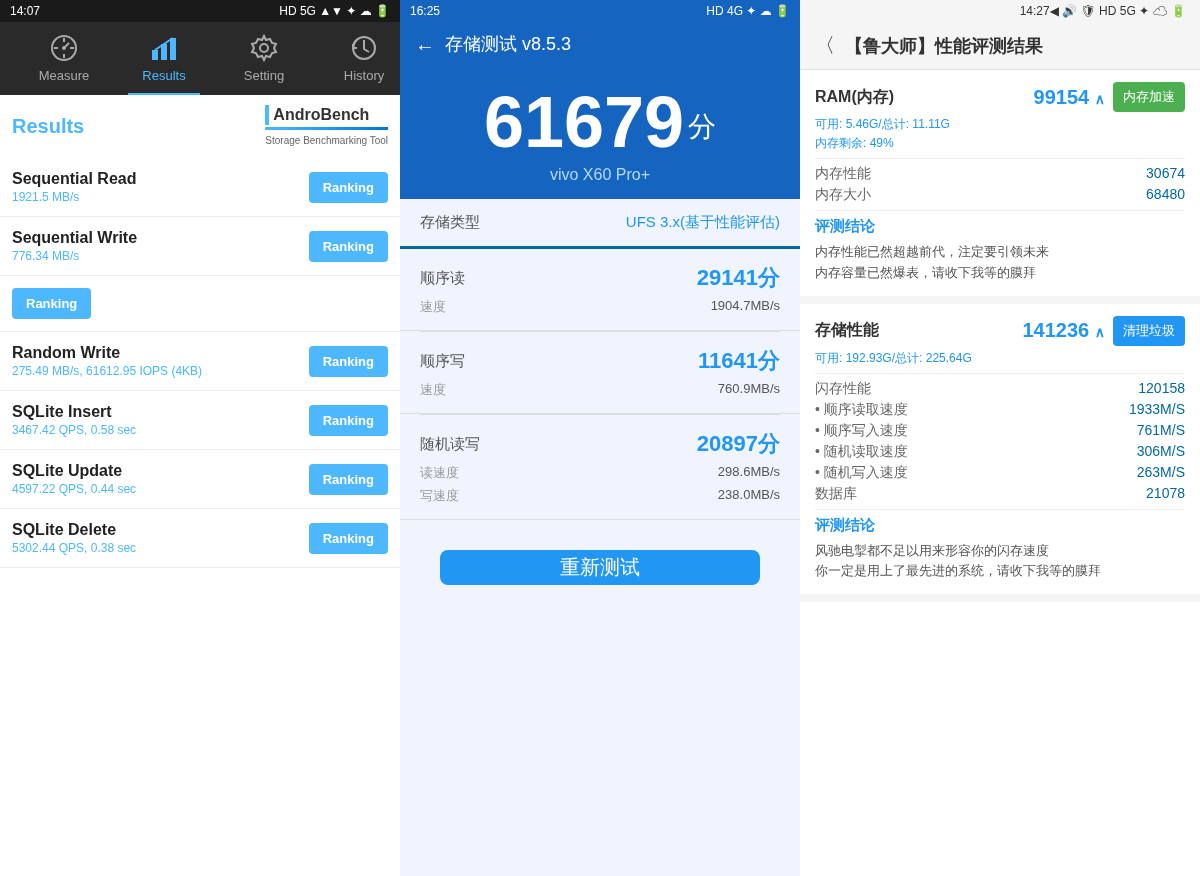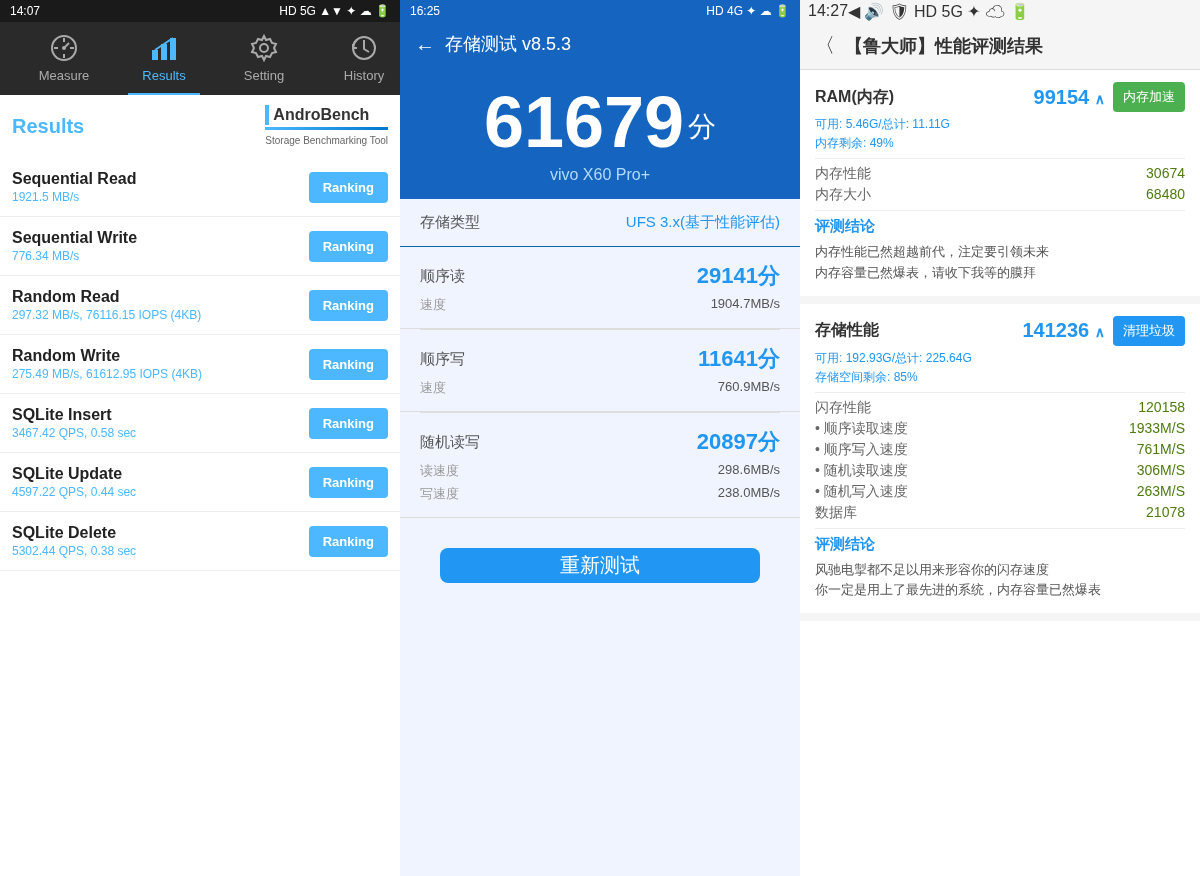--- a/index.html
+++ b/index.html
@@ -30,50 +30,50 @@
     .panel2 { width: 400px; height: 876px; background: #1565c0; display: flex; flex-direction: column; }
     .status-bar2 { background: #1565c0; color: #fff; font-size: 12px; padding: 4px 10px; display: flex; justify-content: space-between; align-items: center; height: 22px; }
     .p2-header { display: flex; align-items: center; padding: 10px 15px; background: #1565c0; }
     .p2-back { color: #fff; font-size: 20px; margin-right: 10px; cursor: pointer; }
     .p2-title { color: #fff; font-size: 18px; }
     .p2-score-section { background: #1565c0; display: flex; flex-direction: column; align-items: center; padding: 20px 10px 15px; }
     .p2-score { font-size: 72px; font-weight: bold; color: #fff; line-height: 1; }
     .p2-score-unit { font-size: 28px; font-weight: normal; }
     .p2-device { color: #b3d9ff; font-size: 16px; margin-top: 8px; }
     .p2-content { flex: 1; background: #f0f4ff; padding: 0; overflow-y: auto; }
-    .p2-storage-type { display: flex; justify-content: space-between; padding: 14px 20px; border-bottom: 1px solid #0369a1; background: #f0f4ff; }
+    .p2-storage-type { display: flex; justify-content: space-between; padding: 14px 20px; border-bottom: 3px solid #0369a1; background: #f0f4ff; }
     .p2-label { color: #555; font-size: 15px; }
     .p2-value-blue { color: #2196f3; font-size: 15px; }
     .p2-section { padding: 14px 20px; border-bottom: 1px solid #ddd; background: #f0f4ff; }
     .p2-section-header { display: flex; justify-content: space-between; align-items: center; }
     .p2-section-title { color: #555; font-size: 15px; }
     .p2-section-score { color: #2196f3; font-size: 22px; font-weight: bold; }
     .p2-section-detail { display: flex; justify-content: space-between; margin-top: 5px; }
     .p2-detail-label { color: #999; font-size: 13px; }
     .p2-detail-value { color: #555; font-size: 13px; }
     .p2-divider { height: 1px; background: #ddd; margin: 0 20px; }
     .p2-retest-btn { margin: 20px 30px; background: #2196f3; color: #fff; border: none; border-radius: 8px; padding: 4px; font-size: 20px; width: calc(100% - 60px); cursor: pointer; }
 
     
     .panel3 { width: 400px; height: 876px; background: #f5f5f5; display: flex; flex-direction: column; overflow: hidden; }
-    .status-bar3 { background: #f5f5f5; color: #333; font-size: 16px; padding: 4px 8px; display: flex; justify-content: flex-start; align-items: center; height: 22px; }
+    .status-bar3 { background: #f5f5f5; color: #333; font-size: 12px; padding: 4px 14px; display: flex; justify-content: flex-end; align-items: center; height: 22px; }
     .p3-header { display: flex; align-items: center; padding: 10px 15px; background: #f5f5f5; border-bottom: 1px solid #ddd; }
     .p3-back { color: #333; font-size: 20px; margin-right: 10px; cursor: pointer; }
     .p3-title { color: #333; font-size: 18px; font-weight: bold; }
     .p3-content { flex: 1; background: #fff; overflow-y: auto; }
     .p3-section { padding: 12px 15px; border-bottom: 8px solid #f5f5f5; }
     .p3-row { display: flex; justify-content: space-between; align-items: center; margin-bottom: 4px; }
     .p3-section-title { color: #333; font-size: 16px; font-weight: bold; }
     .p3-score-up { color: #2196f3; font-size: 20px; font-weight: bold; }
     .p3-info { color: #2196f3; font-size: 12px; margin-bottom: 2px; }
     .p3-green-btn { background: #4caf50; color: #fff; border: none; border-radius: 4px; padding: 6px 10px; font-size: 13px; cursor: pointer; }
     .p3-blue-btn { background: #2196f3; color: #fff; border: none; border-radius: 4px; padding: 6px 10px; font-size: 13px; cursor: pointer; }
     .p3-sub-row { display: flex; justify-content: space-between; margin-bottom: 3px; }
     .p3-sub-label { color: #666; font-size: 14px; }
-    .p3-sub-value { color: #4d7c0f; font-size: 14px; }
+    .p3-sub-value { color: #0369a1; font-size: 14px; }
     .p3-comment-title { color: #2196f3; font-size: 15px; font-weight: bold; margin-bottom: 6px; }
     .p3-comment { color: #555; font-size: 13px; line-height: 1.6; }
     .p3-divider-light { height: 1px; background: #eee; margin: 6px 0; }
   </style>
 </head>
 <body>
 
 <div class="panel1">
   <div class="status-bar1">
     <span>14:07</span>
@@ -143,24 +143,20 @@
     <button class="ranking-btn">Ranking</button>
   </div>
       <div class="result-item">
     <div class="result-info">
       <span class="result-name">Sequential Write</span>
       <span class="result-value">776.34 MB/s</span>
     </div>
     <button class="ranking-btn">Ranking</button>
   </div>
       <div class="result-item">
-    <div class="result-info">
-      <span class="result-name">Random Read</span>
-      <span class="result-value">297.32 MB/s, 76116.15 IOPS (4KB)</span>
-    </div>
     <button class="ranking-btn">Ranking</button>
   </div>
       <div class="result-item">
     <div class="result-info">
       <span class="result-name">Random Write</span>
       <span class="result-value">275.49 MB/s, 61612.95 IOPS (4KB)</span>
     </div>
     <button class="ranking-btn">Ranking</button>
   </div>
       <div class="result-item">
@@ -298,21 +294,20 @@
   </div>
       <div class="p3-section">
     <div class="p3-row">
       <span class="p3-section-title">存储性能</span>
       <div style="display:flex;align-items:center;gap:8px;">
         <span class="p3-score-up">141236 <span style="font-size:14px;">∧</span></span>
         <button class="p3-blue-btn">清理垃圾</button>
       </div>
     </div>
     <div class="p3-info">可用: 192.93G/总计: 225.64G</div>
-    <div class="p3-info">存储空间剩余: 85%</div>
     <div class="p3-divider-light"></div>
 
     <div class="p3-sub-row">
       <span class="p3-sub-label">闪存性能</span>
       <span class="p3-sub-value">120158</span>
     </div>
 
     <div class="p3-sub-row">
       <span class="p3-sub-label">• 顺序读取速度</span>
       <span class="p3-sub-value">1933M/S</span>
@@ -333,16 +328,16 @@
       <span class="p3-sub-value">263M/S</span>
     </div>
 
     <div class="p3-sub-row">
       <span class="p3-sub-label">数据库</span>
       <span class="p3-sub-value">21078</span>
     </div>
 
     <div class="p3-divider-light"></div>
     <div class="p3-comment-title">评测结论</div>
-    <div class="p3-comment"><span>风驰电掣都不足以用来形容你的闪存速度</span><br><span>你一定是用上了最先进的系统，内存容量已然爆表</span><br></div>
+    <div class="p3-comment"><span>风驰电掣都不足以用来形容你的闪存速度</span><br><span>你一定是用上了最先进的系统，请收下我等的膜拜</span><br></div>
   </div>
     </div>
 </div>
 
 </body></html>

